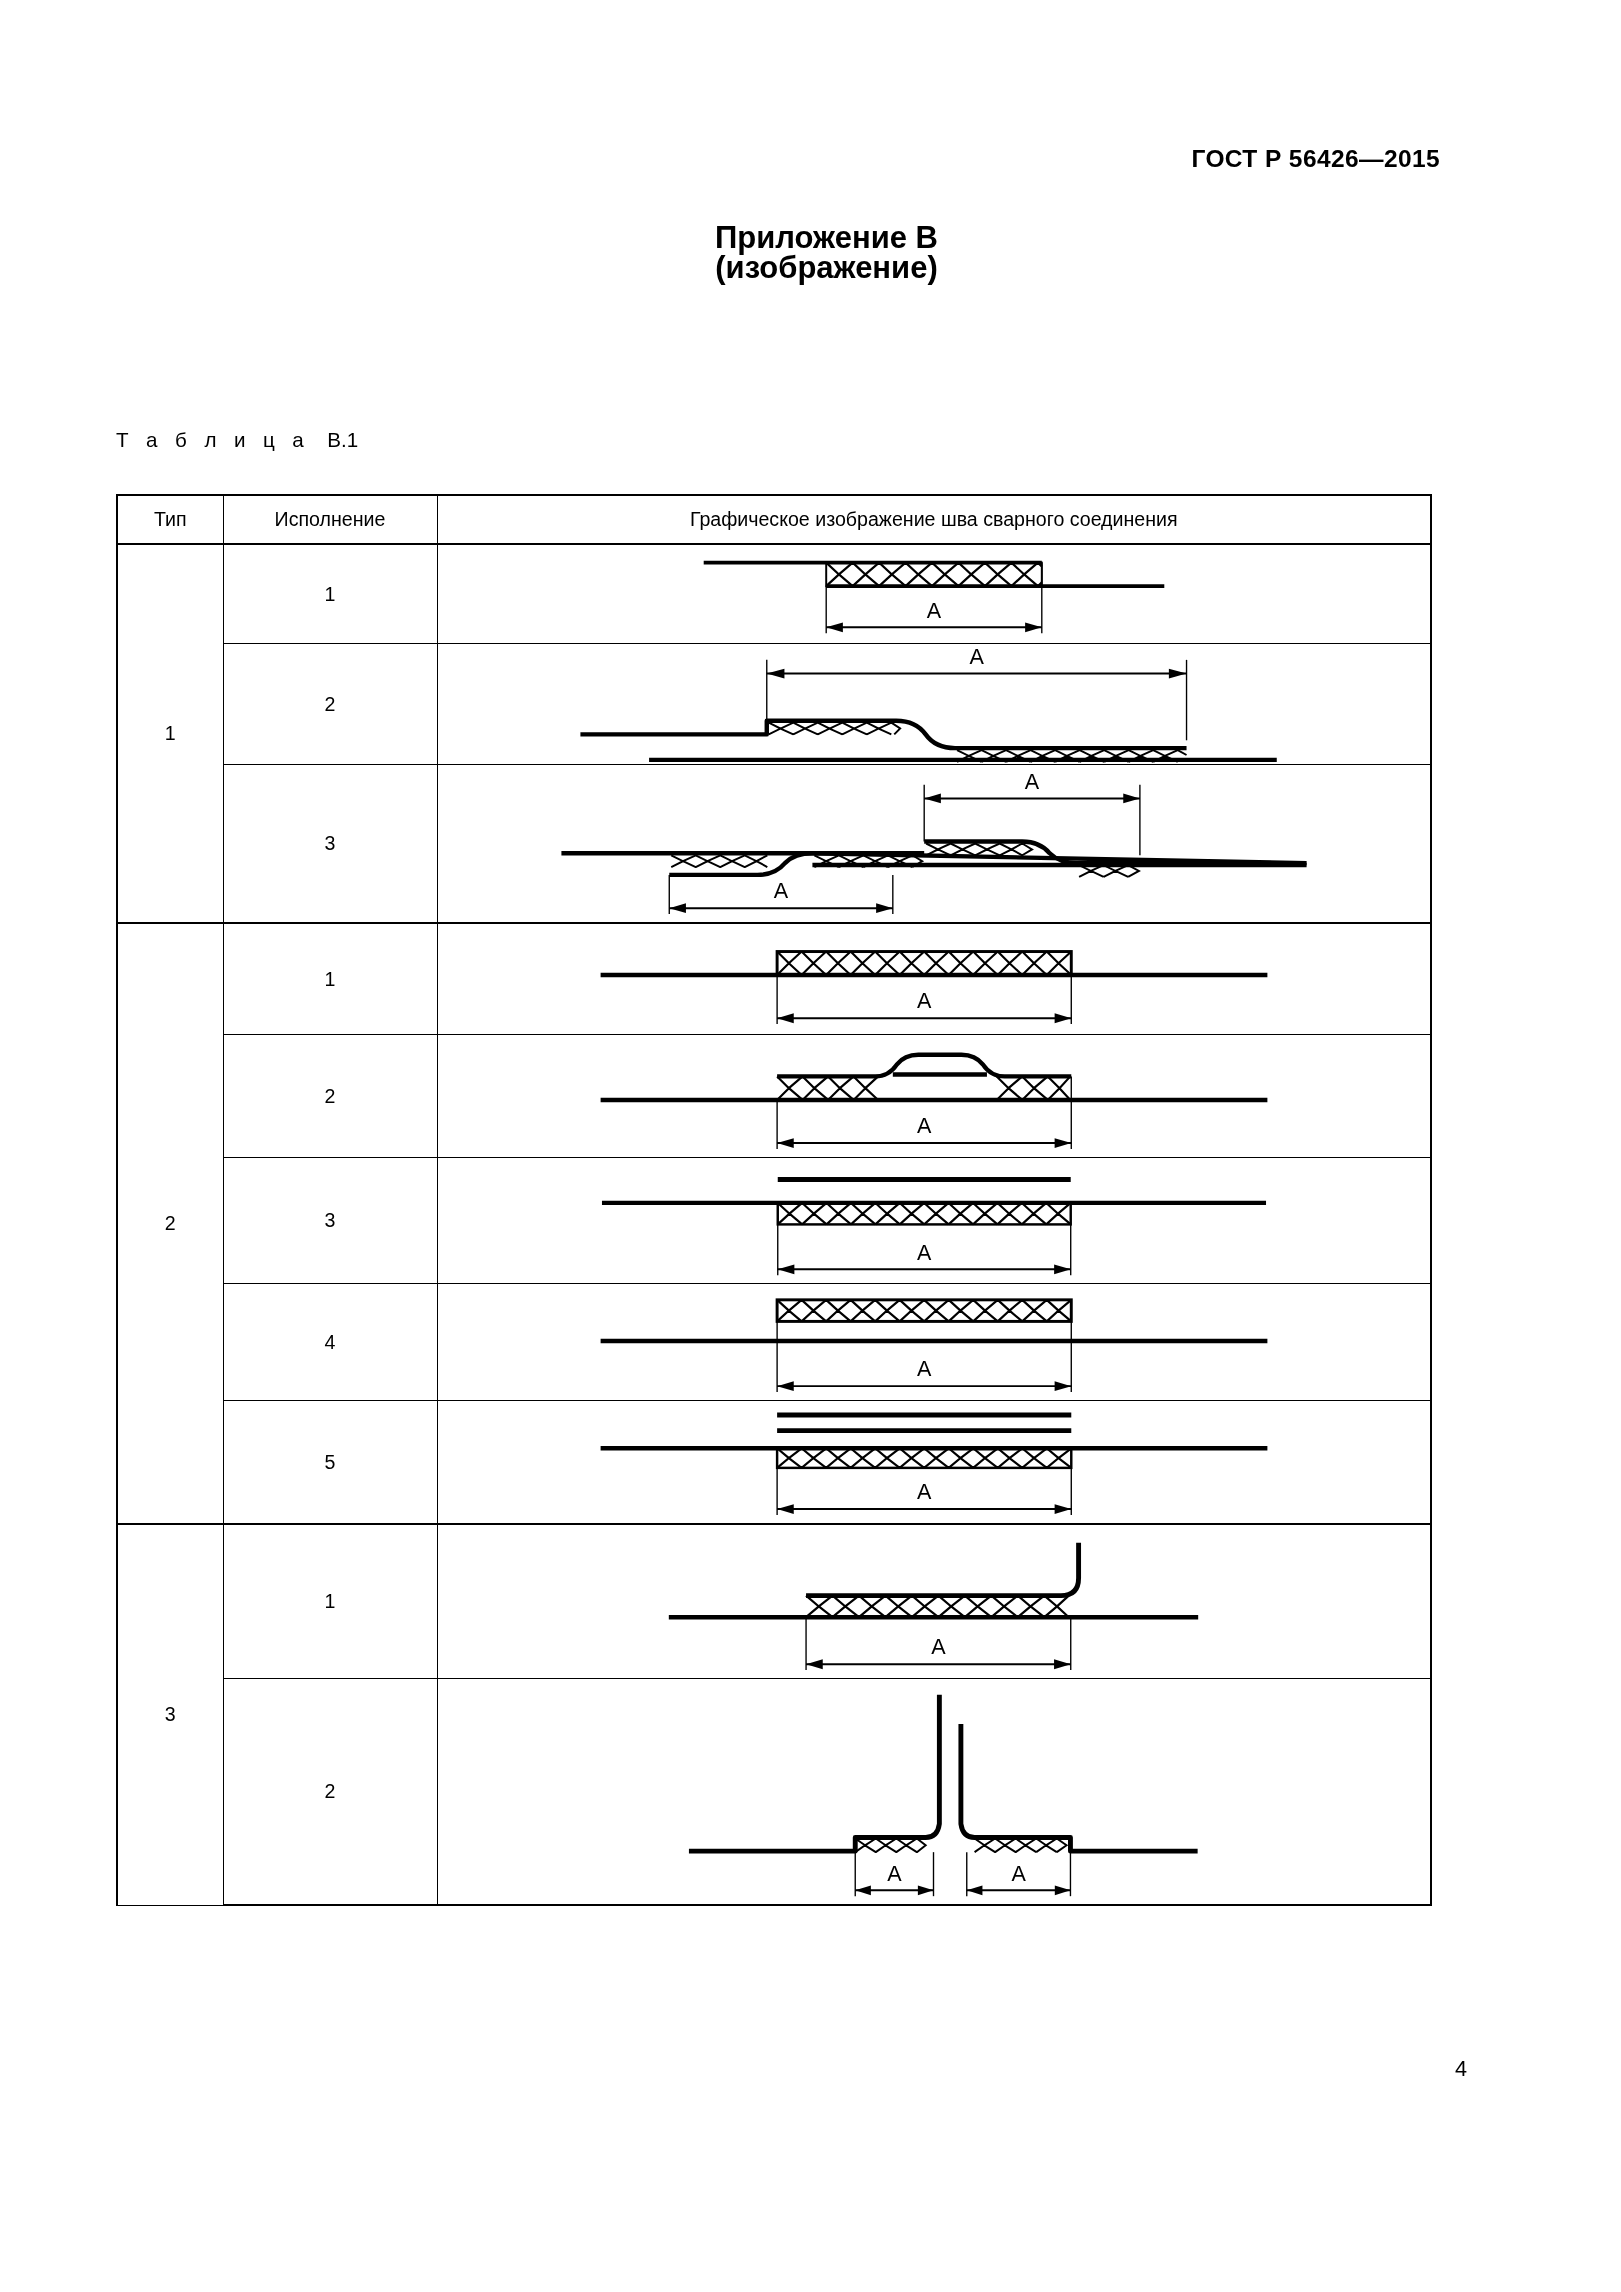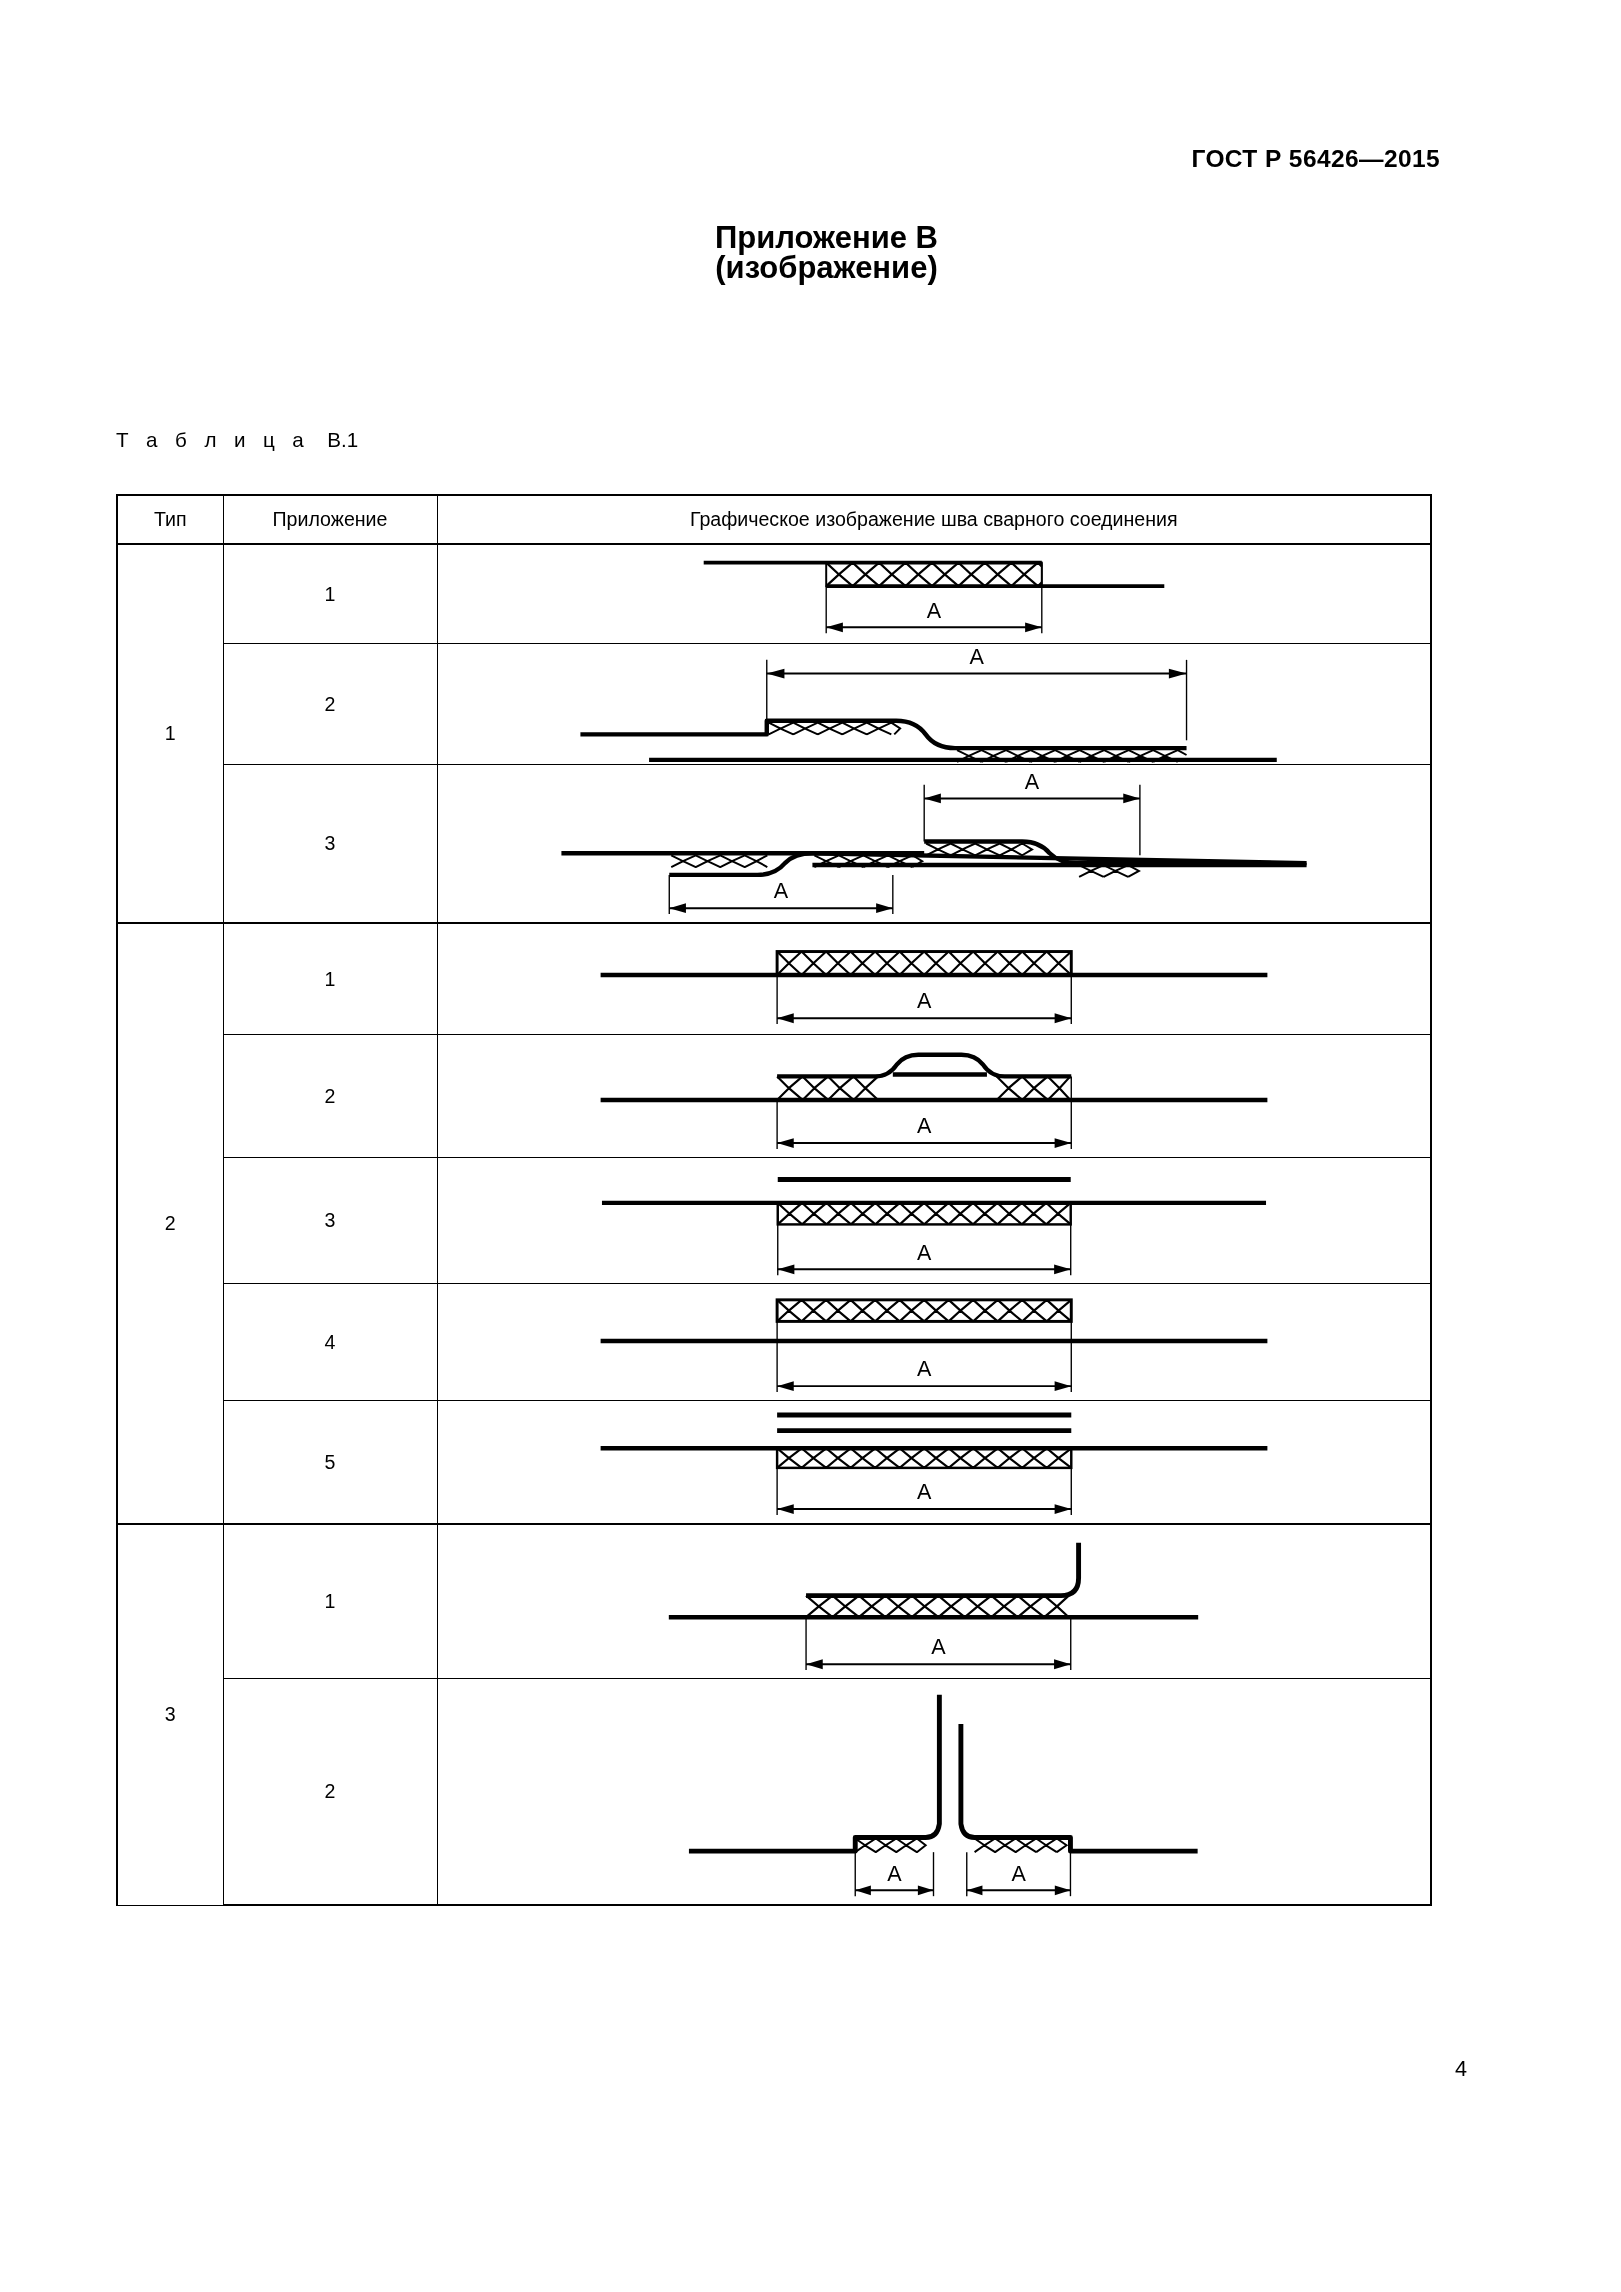--- a/index.html
+++ b/index.html
@@ -131,21 +131,21 @@
 
   <table class="weld-table">
     <colgroup>
       <col class="c-type">
       <col class="c-exec">
       <col class="c-img">
     </colgroup>
     <thead>
       <tr>
         <th class="hdr-first outer-left">Тип</th>
-        <th class="hdr-first">Приложение</th>
+        <th class="hdr-first">Исполнение</th>
         <th class="hdr-first outer-right">Графическое изображение шва сварного соединения</th>
       </tr>
     </thead>
     <tbody>
 
       <tr class="group-top">
         <td class="type-cell outer-left" rowspan="3">1</td>
         <td class="exec-cell">1</td>
         <td class="img-cell outer-right">
 

